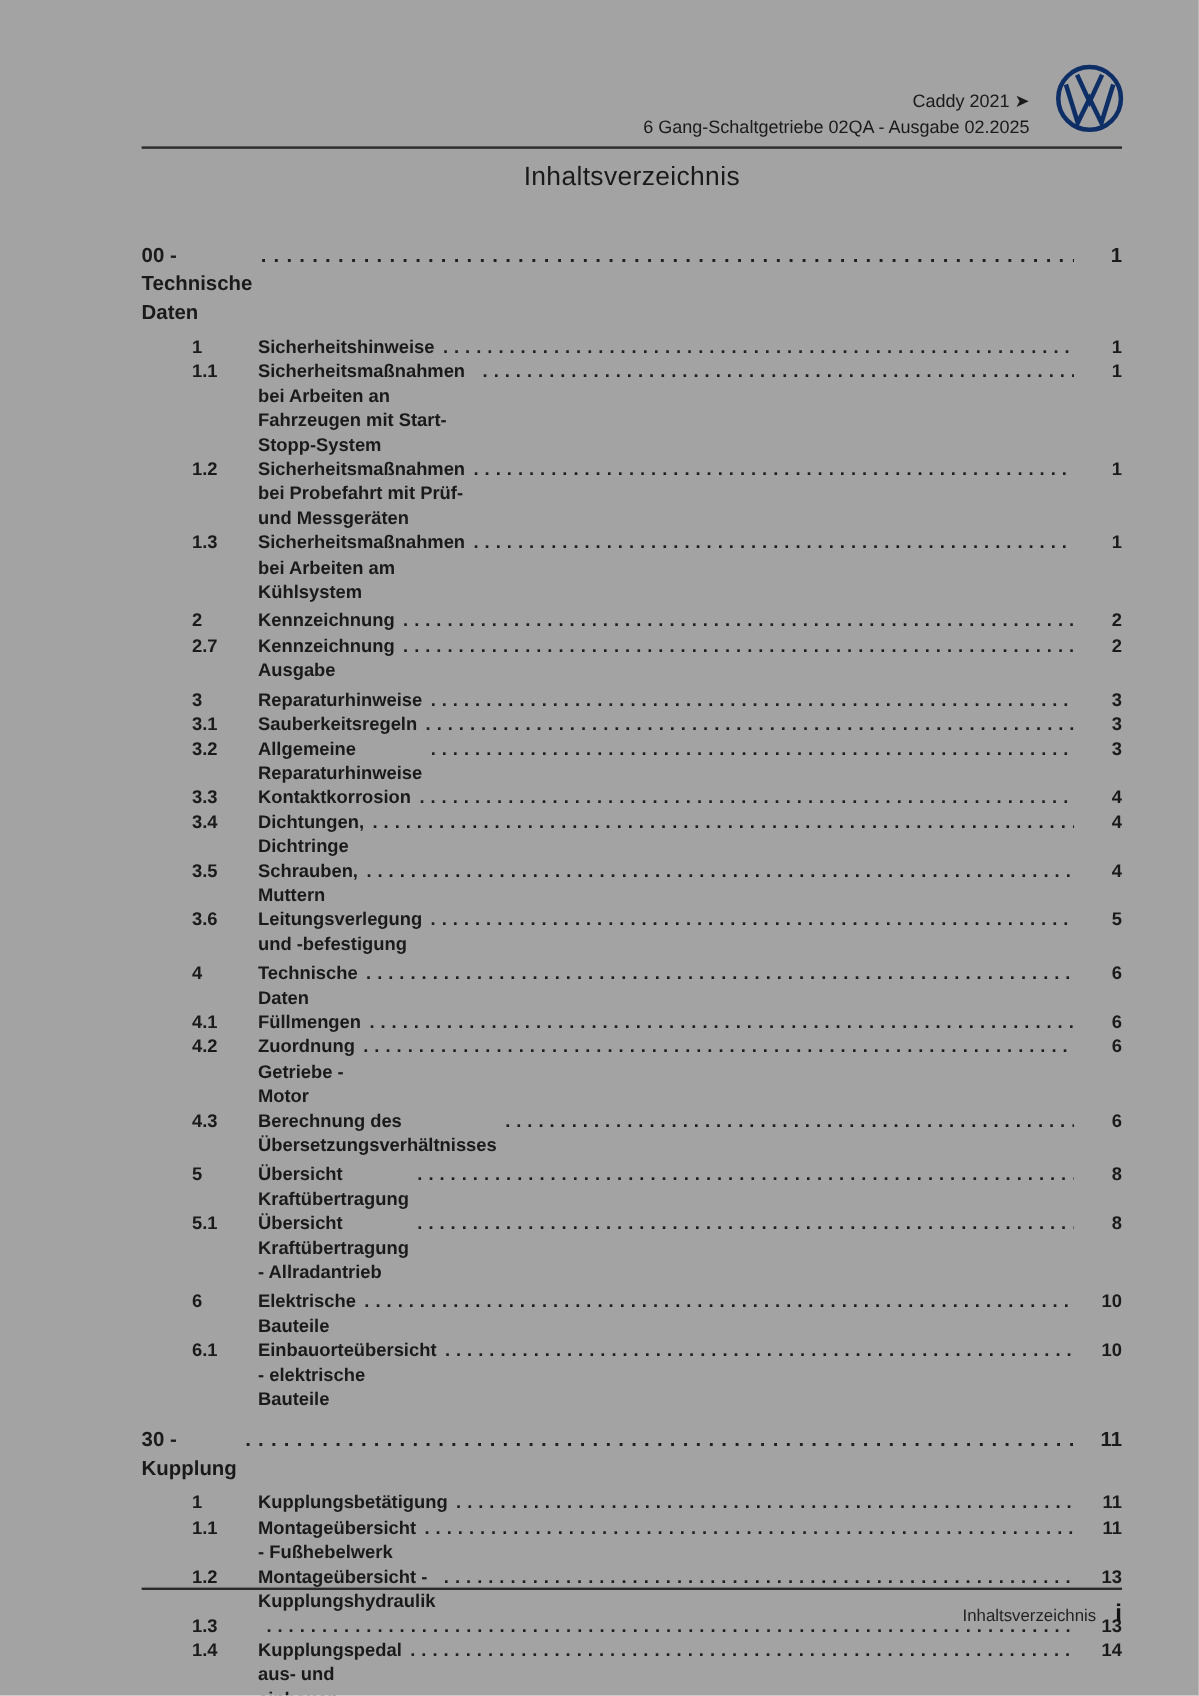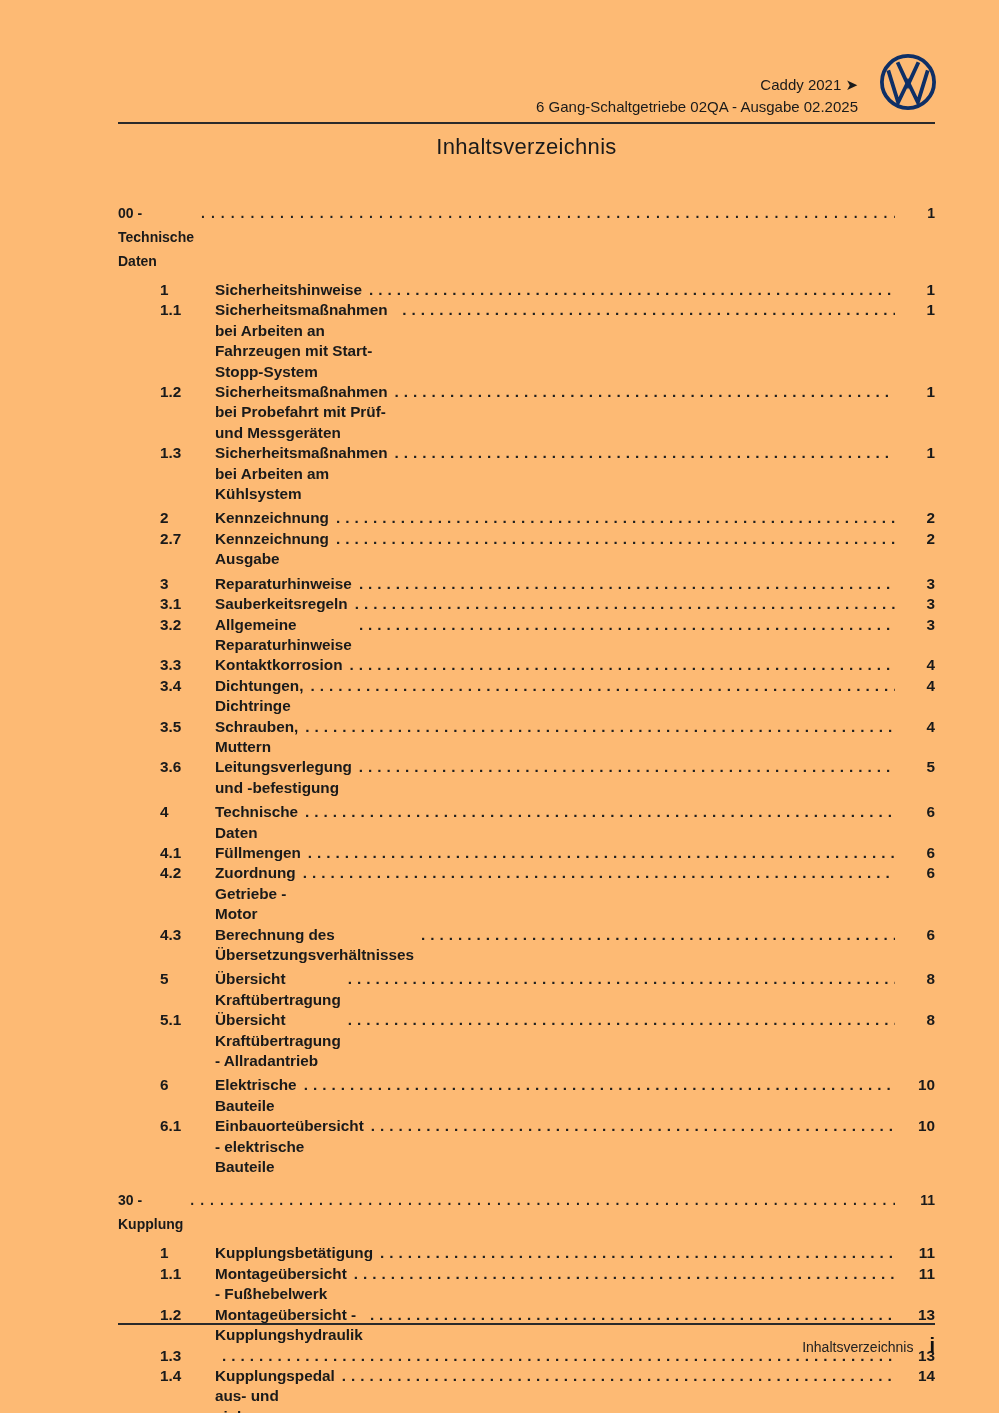--- a/index.html
+++ b/index.html
@@ -1,37 +1,37 @@
 <!DOCTYPE html>
 <html><head>
 <meta charset="utf-8">
 <style>
   html,body { margin:0; padding:0; background:#e8e8e8; }
   .page {
-    position:relative; width:999px; height:1413px; background:#fdba74;
+    position:relative; width:999px; height:1413px; background:#a3a3a3;
     font-family:"Liberation Sans","DejaVu Sans",sans-serif; color:#1a1a1a;
     margin:0 auto; overflow:hidden;
   }
   .vw-logo { position:absolute; top:53px; right:62px; width:58px; height:58px; }
   .header-text { position:absolute; top:74px; right:141px; text-align:right;
     font-size:15px; line-height:22px; color:#1a1a1a; }
   .rule { position:absolute; left:118px; width:817px; height:2px; background:#2a2a2a; }
   .rule-top { top:122px; }
   .rule-bottom { top:1323px; }
   .doc-title { position:absolute; top:134px; left:118px; width:817px;
     text-align:center; font-size:22px; letter-spacing:0.3px; }
   .toc { position:absolute; top:190px; left:118px; width:817px; }
   .row { display:flex; align-items:baseline; }
   .dots { flex:1 1 auto; overflow:hidden; white-space:nowrap; margin:0 10px 0 7px; }
   .dots::after {
     content:"...................................................................................................................................................................";
     letter-spacing:5px; color:#1f1f1f;
   }
   .page-num { flex:none; width:30px; text-align:right; }
-  .chapter-row { font-size:14px; font-weight:bold; line-height:24px;
+  .chapter-row { font-size:17px; font-weight:bold; line-height:24px;
     margin-top:11px; margin-bottom:7px; }
   .chapter-row .dots::after { letter-spacing:6px; }
   .entry-row { padding-left:42px; font-size:15.3px; line-height:20.4px;font-weight:bold; }
   .entry-row .num { flex:none; width:55px; }
   .entry-row.bold { font-weight:bold; margin-top:4px; }
   .footer { position:absolute; top:1334px; right:64px; text-align:center; }
   .footer .flabel { font-size:14px; color:#222; }
   .footer .fpage { font-size:20px; font-weight:bold; margin-left:16px; color:#111; }
 </style>
 </head>

